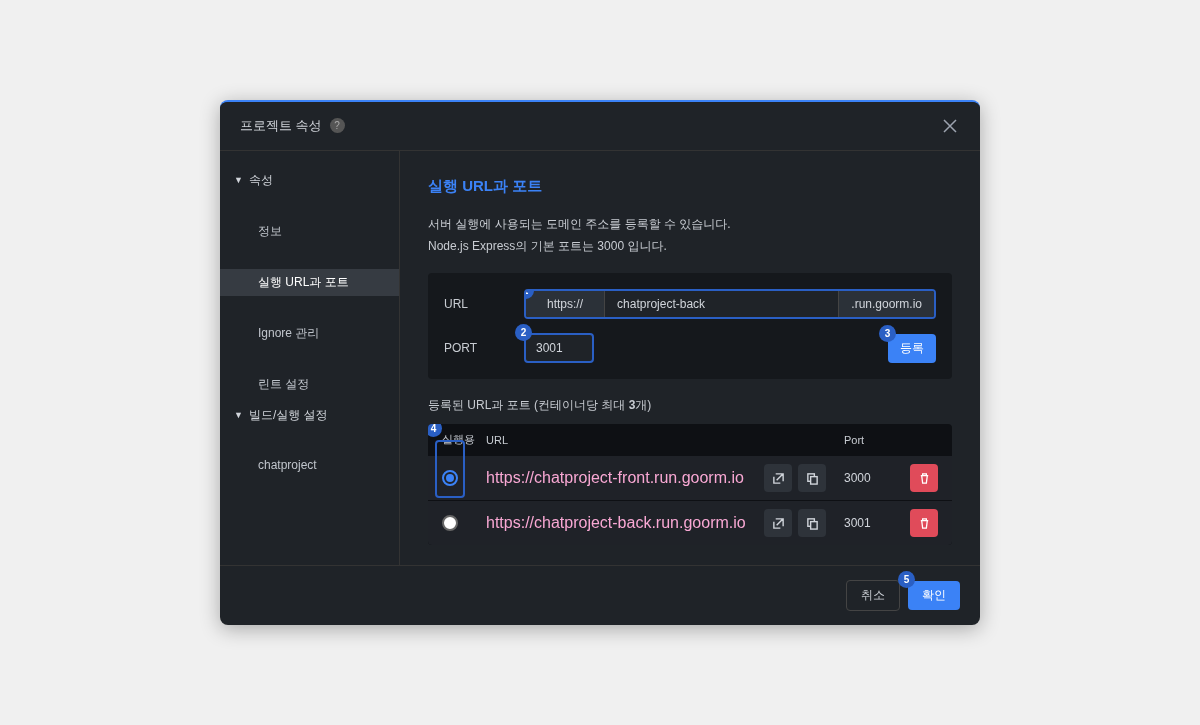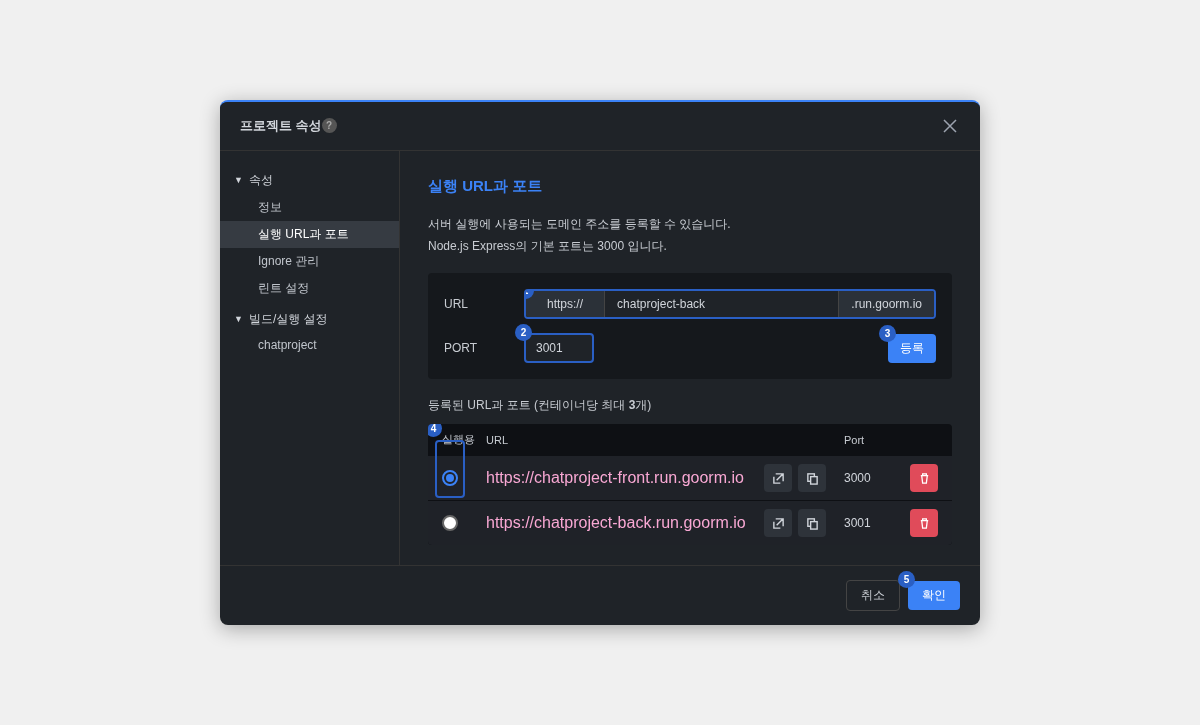--- a/index.html
+++ b/index.html
@@ -25,22 +25,23 @@
       display: flex;
       align-items: center;
       justify-content: space-between;
       padding: 14px 20px;
       color: #d1d5db;
       background: #1f2328;
     }
     .dialog-title {
       display: flex;
       align-items: center;
+      gap: 8px;
       font-size: 13px;
-      font-weight: 700;
+      font-weight: 400;
     }
     .help-icon {
       width: 15px;
       height: 15px;
       border-radius: 50%;
       background: #555;
       display: inline-flex;
       align-items: center;
       justify-content: center;
       font-size: 10px;
@@ -78,20 +79,21 @@
       cursor: pointer;
     }
     .chevron {
       font-size: 9px;
     }
     .sidebar-item {
       padding: 5px 14px 5px 38px;
       font-size: 12px;
       cursor: pointer;
       color: #c0c5cc;
+      margin-top: 24px;
     }
     .sidebar-item.active {
       background: #363b42;
       color: #fff;
     }
     .main {
       flex: 1;
       padding: 26px 28px 20px 28px;
       color: #d1d5db;
     }

